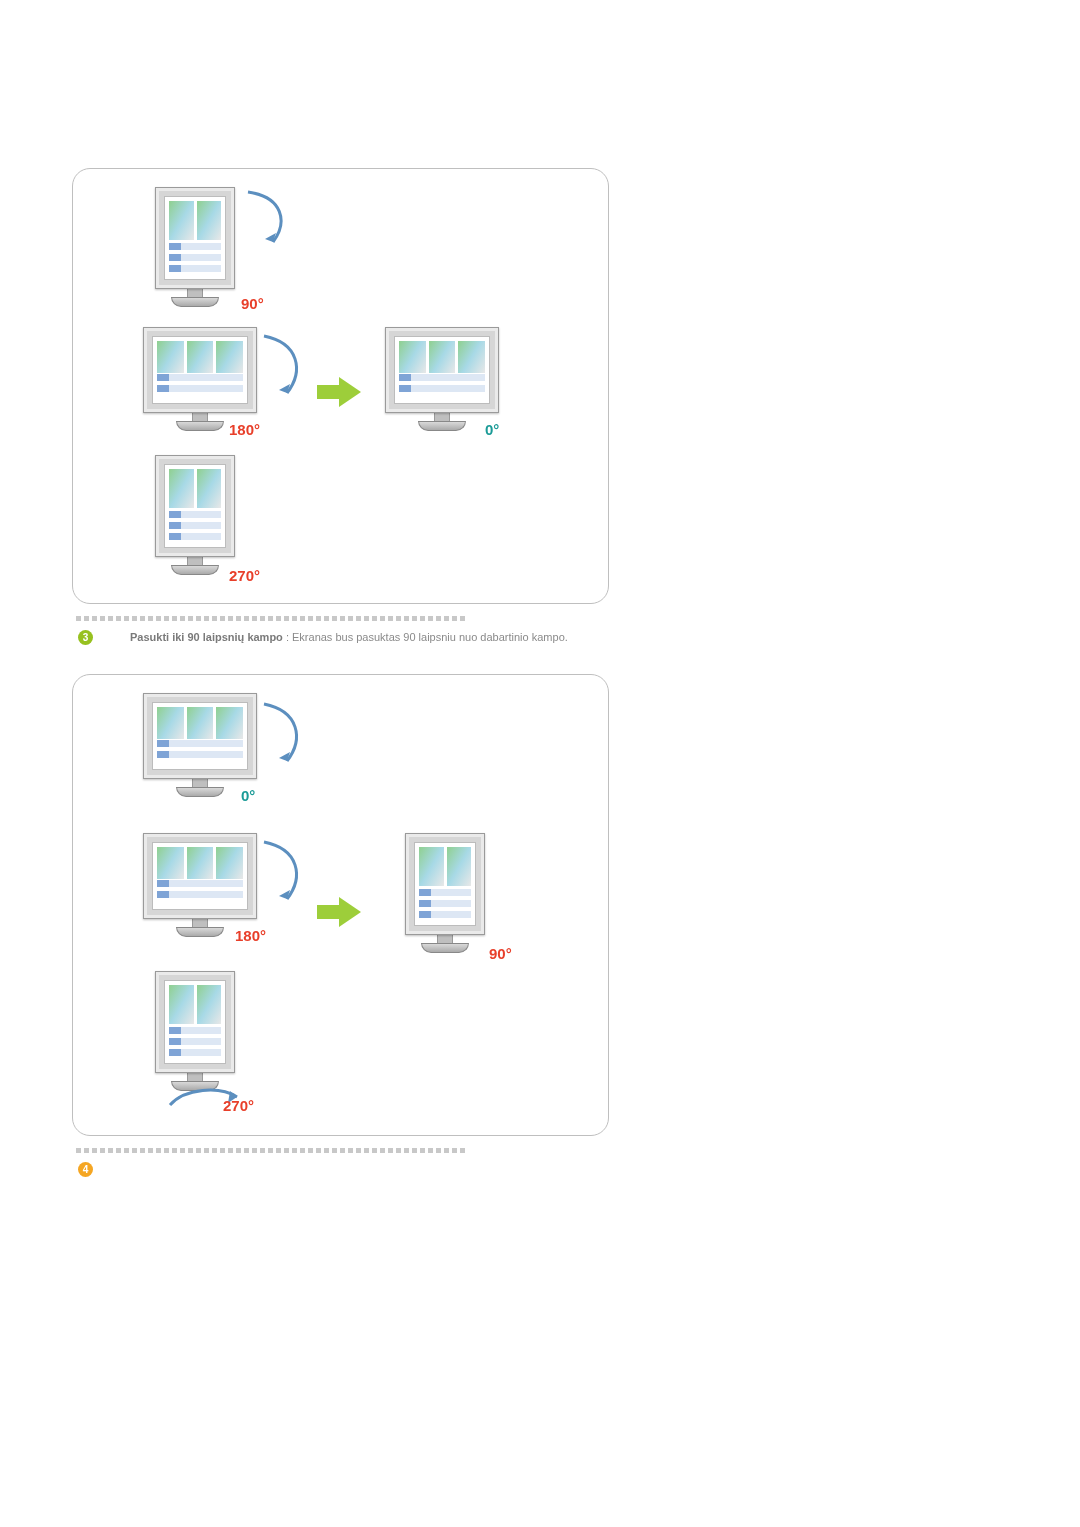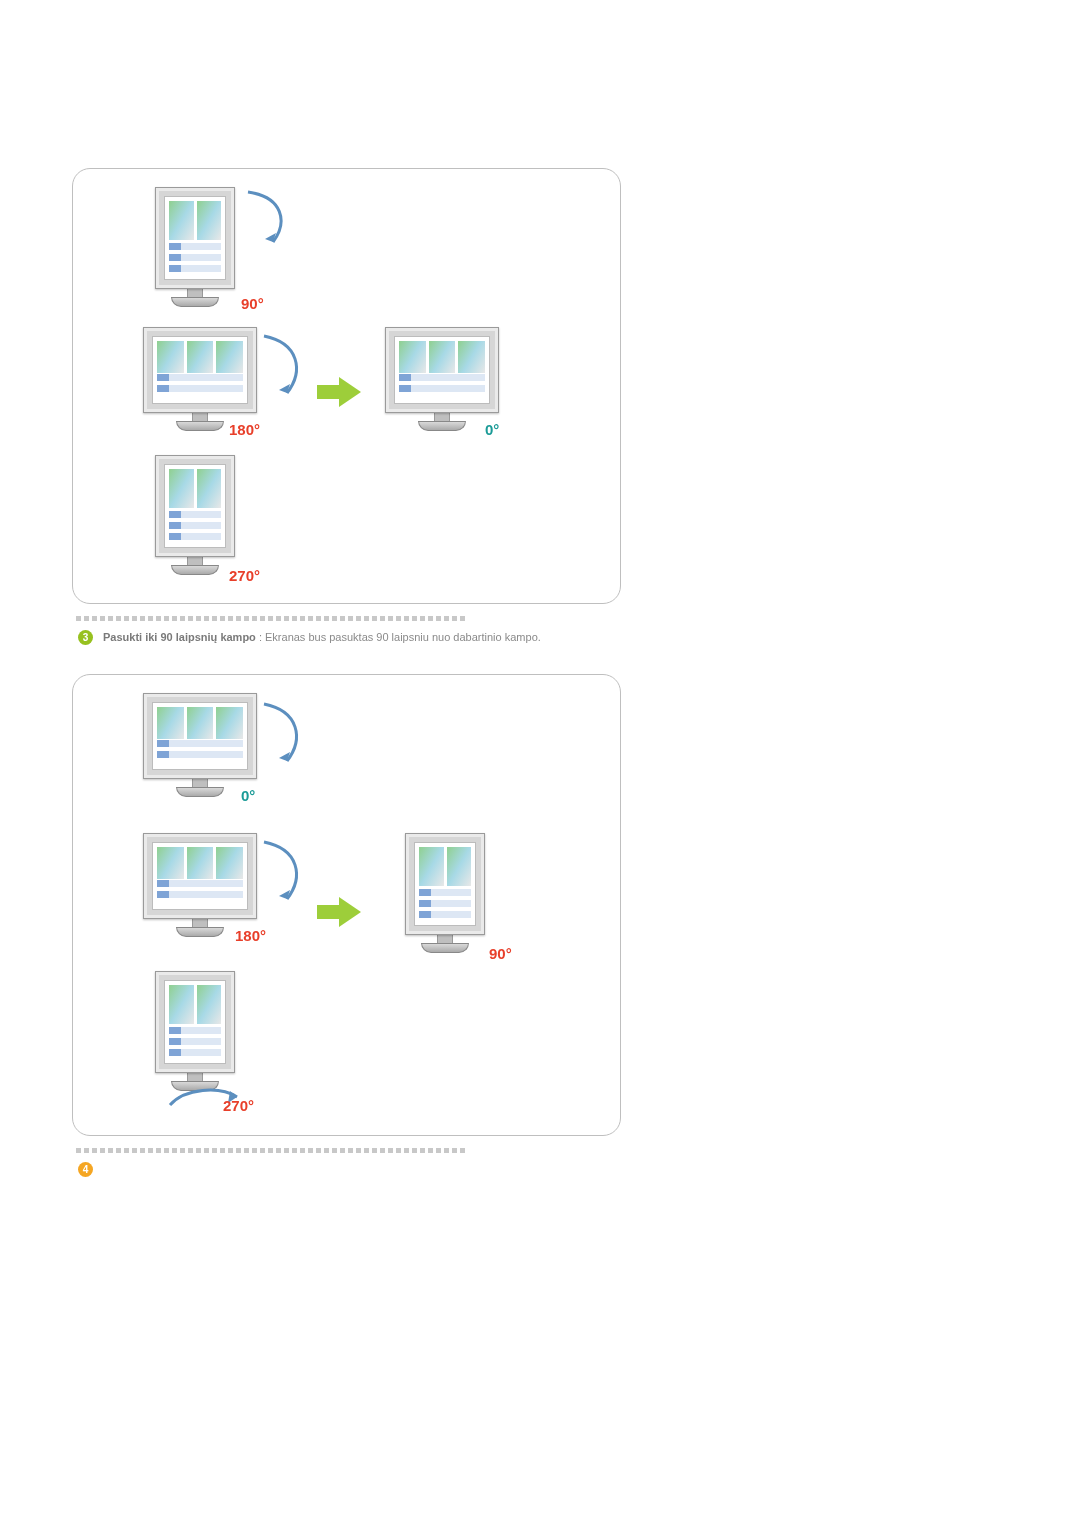--- a/index.html
+++ b/index.html
@@ -1,26 +1,26 @@
 <!DOCTYPE html>
 <html><head>
 <meta charset="utf-8">
 <style>
   html,body{margin:0;padding:0;background:#fff;font-family:Verdana,Arial,sans-serif;font-size:11px;color:#888;}
   .page{width:1080px;margin:0 auto;padding:168px 72px 0 72px;box-sizing:border-box;}
   .section{margin-bottom:28px;}
-  .diagram{border:1px solid #bfbfbf;border-radius:18px;width:535px;height:434px;position:relative;margin-bottom:12px;background:#fff;padding-left:12px;}
+  .diagram{border:1px solid #bfbfbf;border-radius:18px;width:535px;height:434px;position:relative;margin-bottom:12px;background:#fff;}
   .diagram2{height:460px;}
   .dots{display:flex;gap:3px;margin:6px 0 8px 4px;}
   .dot{width:5px;height:5px;background:#c8c8c8;display:block;}
   .item{display:flex;align-items:flex-start;gap:10px;padding-left:6px;}
   .badge{width:15px;height:15px;border-radius:50%;color:#fff;font-weight:bold;font-size:10px;display:flex;align-items:center;justify-content:center;flex:0 0 auto;margin-top:1px;}
   .b3{background:#97c11f;}
   .b4{background:#f5a623;}
-  .item-text{line-height:1.55;color:#8a8a8a;max-width:495px;}
+  .item-text{line-height:1.55;color:#8a8a8a;max-width:495px;margin-left:27px;}
   .item-text .title{font-weight:bold;color:#7a7a7a;}
   
   .mon{position:absolute;}
   .screen{background:#d6d6d6;border:1px solid #9a9a9a;box-shadow:inset 0 0 0 3px #eaeaea, 0 1px 2px rgba(0,0,0,.25);}
   .stand{width:46px;height:8px;background:linear-gradient(#d9d9d9,#aaa);border:1px solid #888;border-radius:0 0 10px 10px;margin:0 auto;}
   .neck{width:14px;height:8px;background:#bfbfbf;margin:0 auto;border-left:1px solid #999;border-right:1px solid #999;}
   .content{position:absolute;inset:8px;background:#fff;border:1px solid #bcbcbc;}
   .thumbs{position:absolute;left:4px;top:4px;right:4px;height:48%;display:flex;gap:3px;}
   .t{flex:1;background:linear-gradient(120deg,#8fd08f,#a7d9e6,#e8e8e8);}
   .rows{position:absolute;left:4px;right:4px;bottom:4px;top:56%;}

